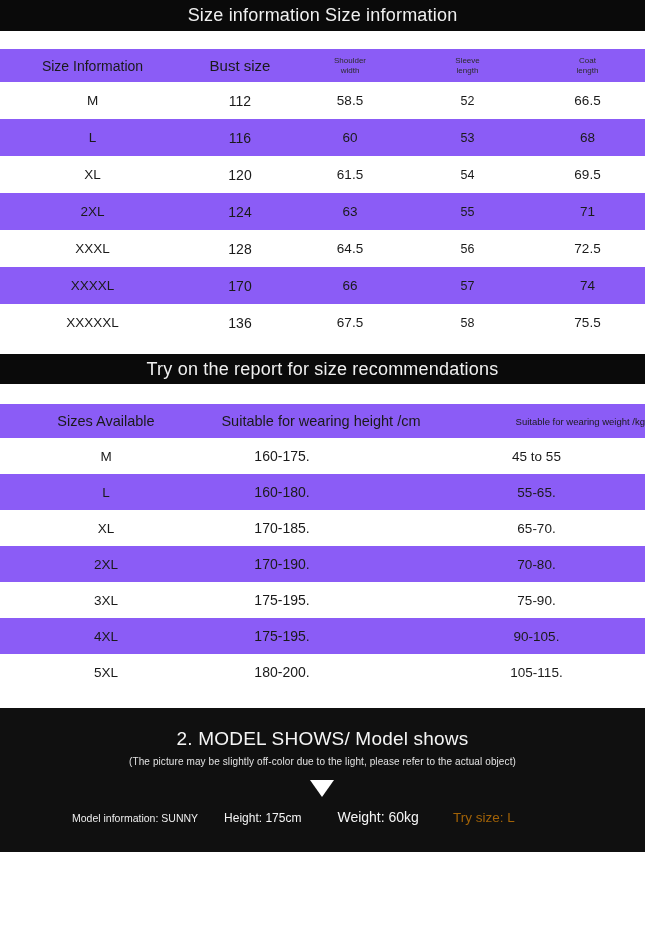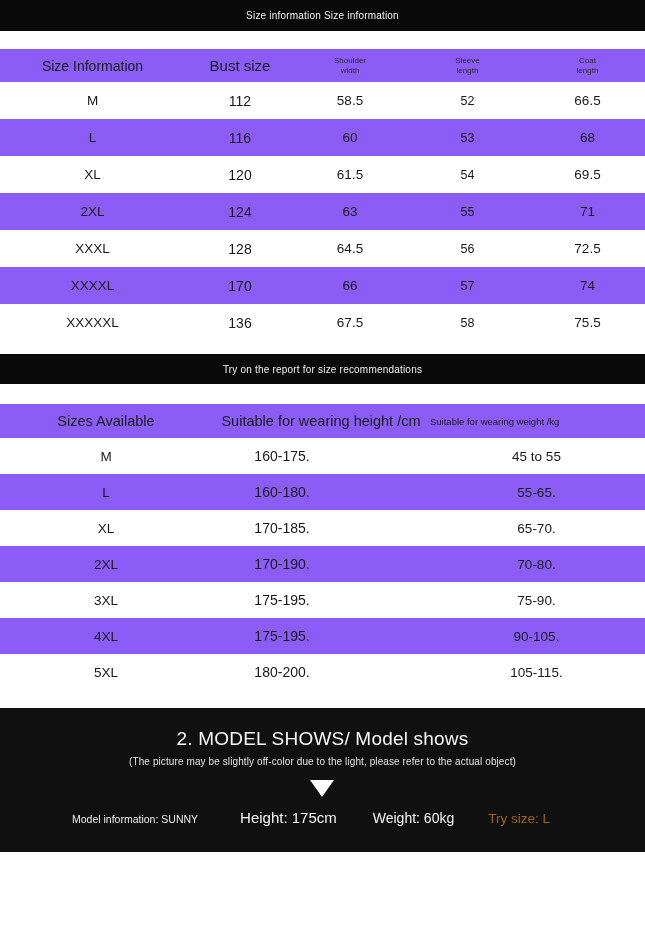--- a/index.html
+++ b/index.html
@@ -23,21 +23,21 @@
   .band {
     width: 645px;
     background: #0a0a0a;
     color: #f2f2f2;
     display: flex;
     align-items: center;
     justify-content: center;
     text-align: center;
   }
   .band-title {
-    font-size: 10px;
+    font-size: 18px;
     font-weight: 400;
     letter-spacing: .2px;
     color: #f0f0f0;
   }
   #band-top { height: 31px; }
   #band-mid { height: 30px; }
 
   
   .gap-white { width: 645px; background: #ffffff; }
 
@@ -82,21 +82,21 @@
   #table-fit-chart col.d3 { width: 215px; }
   #table-fit-chart .g1 { font-size: 14.5px; }
   #table-fit-chart .g2 { font-size: 14.5px; }
   #table-fit-chart .g3 { font-size: 9.5px; }
   #table-fit-chart .w-size { font-size: 13.5px; }
   #table-fit-chart .w-h { font-size: 14px; }
   #table-fit-chart .w-w { font-size: 13.5px; }
   #table-fit-chart td.col-h { text-align: center; padding-right: 78px; }
   #table-fit-chart td.col-w { text-align: center; padding-right: 2px; }
   #table-fit-chart th.col-h { text-align: center; padding-right: 0px; }
-  #table-fit-chart th.col-w { text-align: left; padding-right: 0px; }
+  #table-fit-chart th.col-w { text-align: right; padding-right: 0px; }
 
   
   .note {
     width: 645px;
     background: #ffffff;
     text-align: center;
     font-size: 11px;
     color: #2b2b2b;
     padding-top: 17px;
   }
@@ -137,21 +137,21 @@
     border-top: 17px solid #ffffff;
   }
   #model-meta {
     display: flex;
     align-items: baseline;
     padding-top: 12px;
     padding-left: 72px;
     gap: 26px;
   }
   #model-meta .m-name { font-size: 10.5px; color: #ededed; }
-  #model-meta .m-h { font-size: 15px; color: #f5f5f5; margin-left: 16px; }
+  #model-meta .m-h { font-size: 12px; color: #f5f5f5; margin-left: 0; }
   #model-meta .m-w { font-size: 14px; color: #f5f5f5; margin-left: 10px; }
   #model-meta .m-t { font-size: 13.5px; color: #a16207; margin-left: 8px; }
 
   .tail-white { width: 645px; height: 37px; background: #ffffff; }
 </style>
 </head>
 <body>
 
 <div class="page">
 

